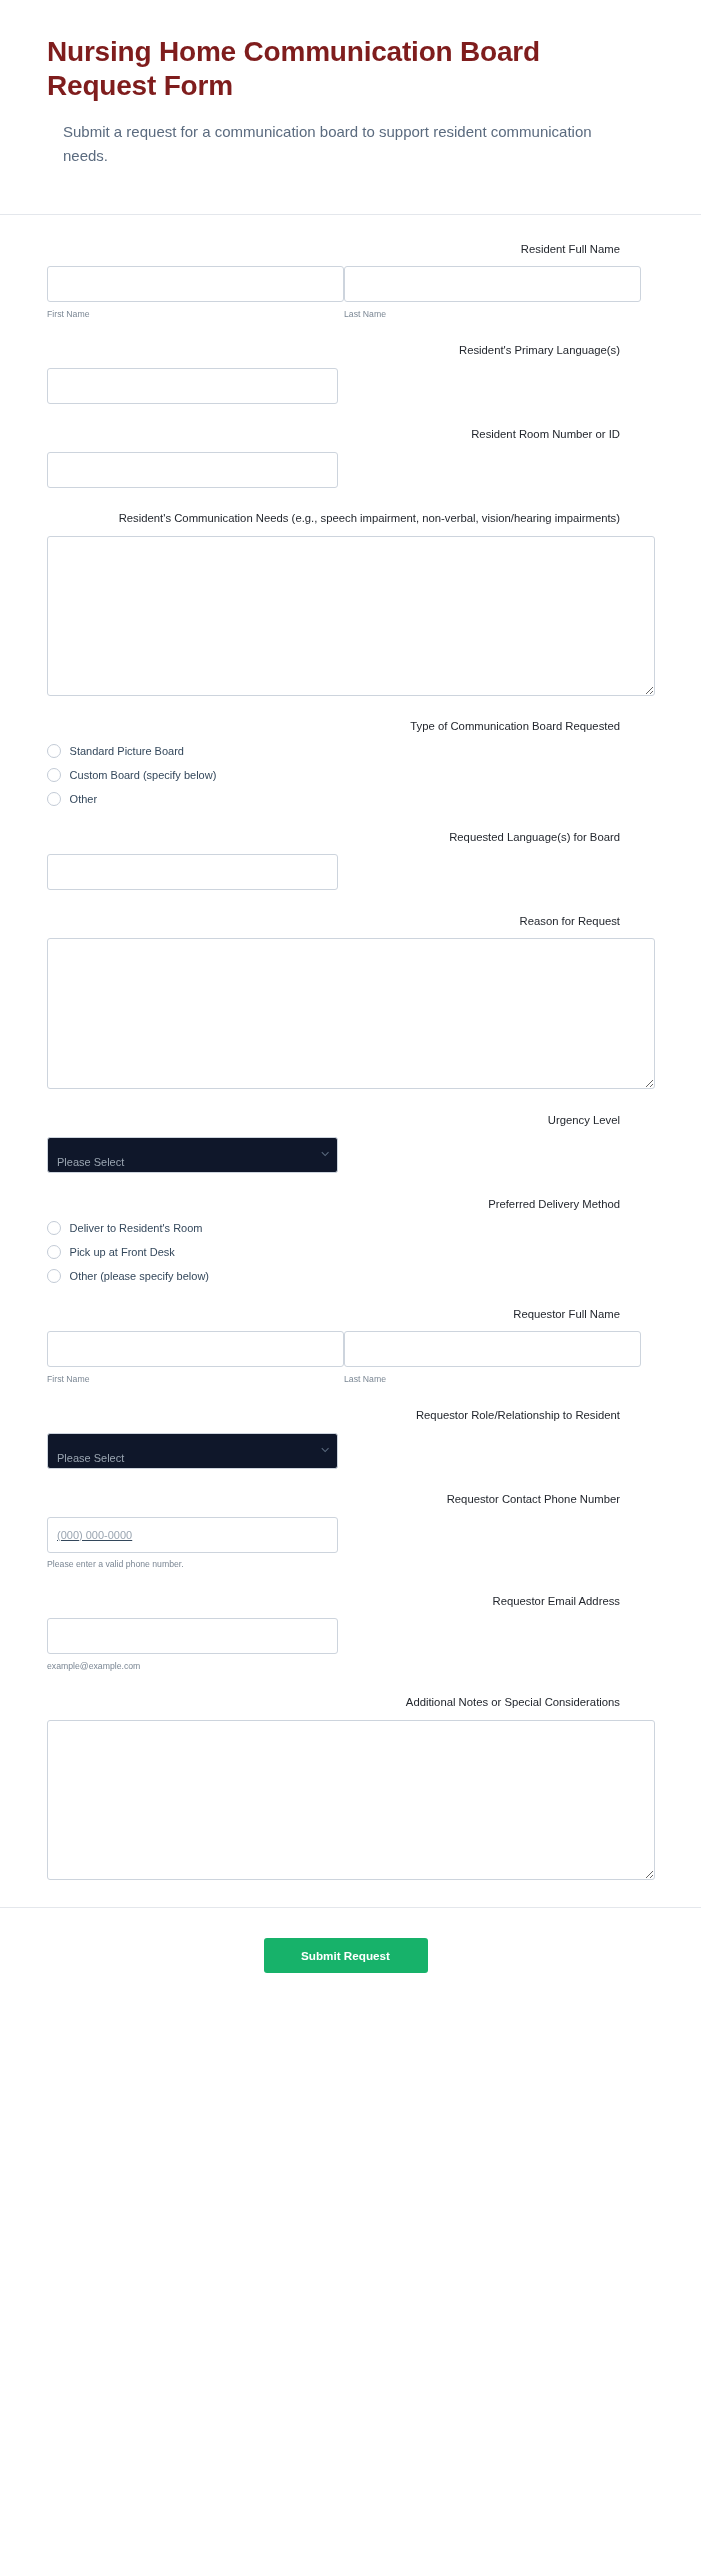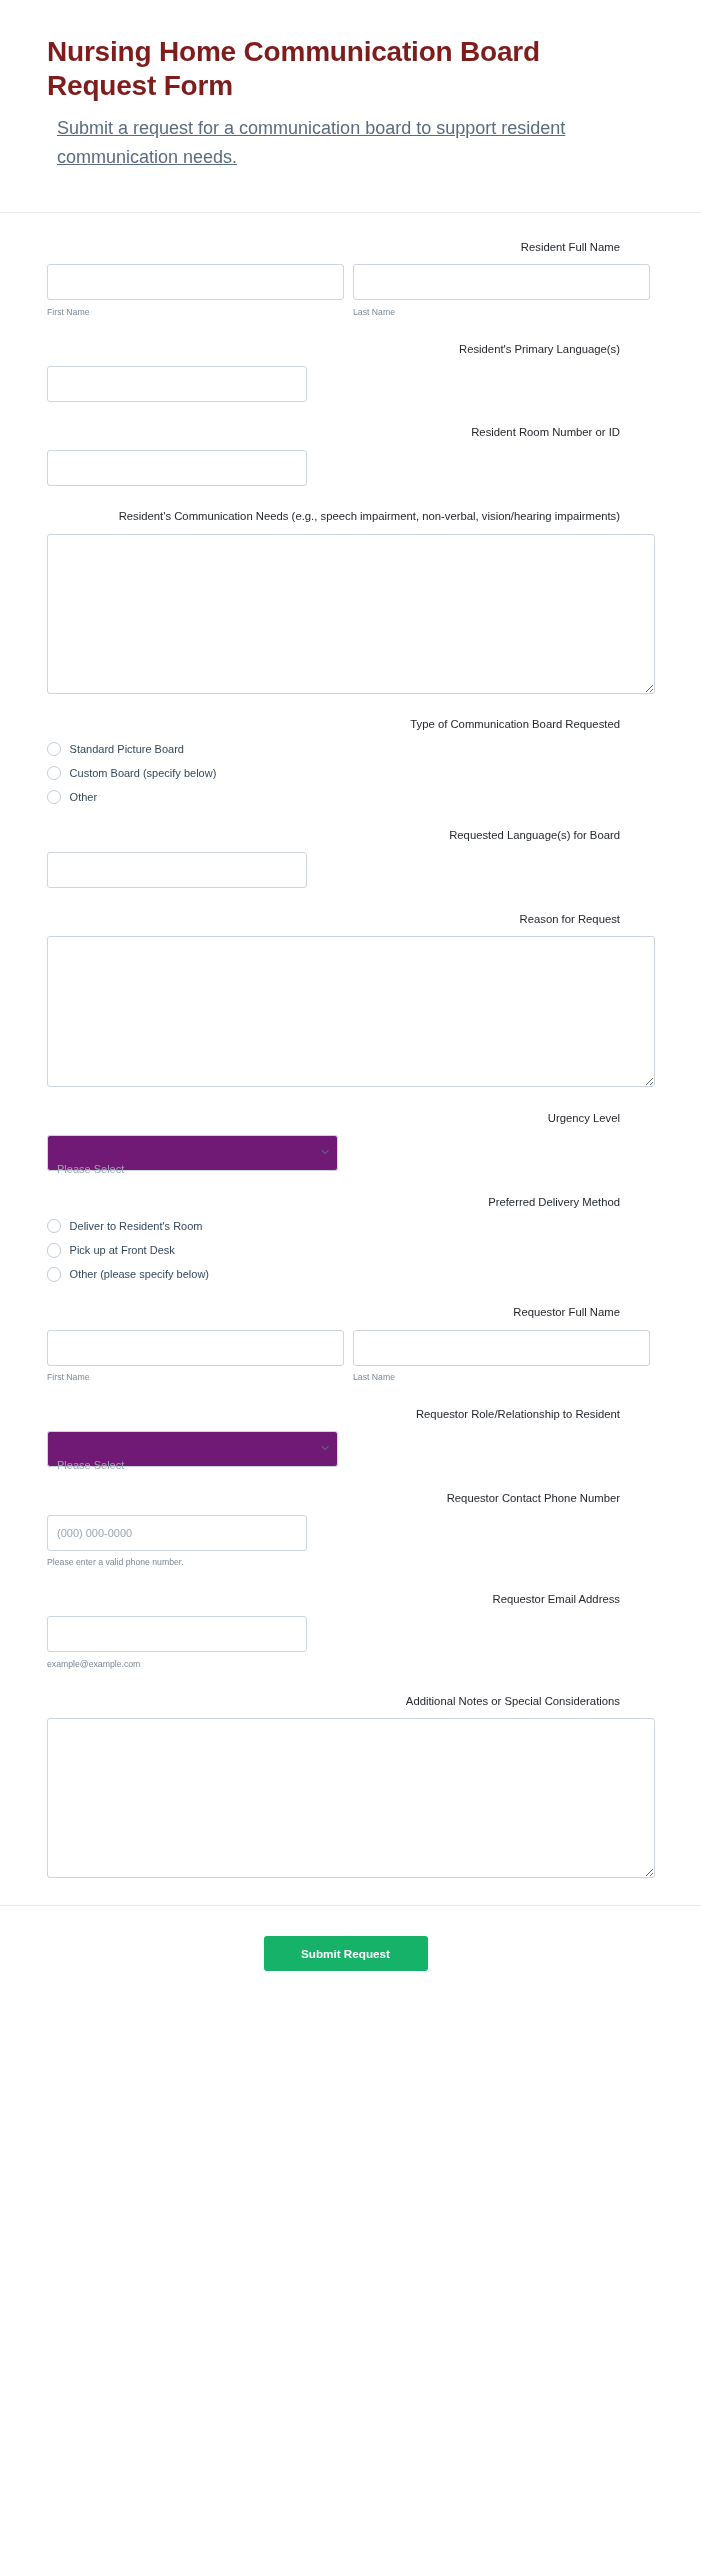--- a/index.html
+++ b/index.html
@@ -27,26 +27,25 @@
   .form-title {
     font-size: 28px;
     line-height: 1.23;
     font-weight: bold;
     color: #7f1d1d;
     margin: 0 0 10.6px 0;
     letter-spacing: -0.2px;
     max-width: 573px;
   }
   .form-subtitle {
-    font-size: 18px;
+    font-size: 15px;
     line-height: 1.6;
     color: #5b6b7f;
-    margin: 10px;
+    margin: 16px;
     max-width: 543px;
-    text-decoration: underline;
   }
   
   .form-body {
     padding: 26px 47px 0 47px;
   }
   .field-block {
     margin-bottom: 22.6px;
   }
   .field-label {
     display: block;
@@ -69,28 +68,28 @@
     border: 0.8px solid #cdd4dd;
     border-radius: 3px;
     background: #fff;
     padding: 0 9px;
     font-size: 11px;
     font-family: "Liberation Sans", sans-serif;
     color: #33475b;
     outline: none;
   }
   .input-text.small {
-    width: 260px;
+    width: 291px;
+    text-decoration: underline;
   }
   .input-text::placeholder {
     color: #9aa5b1;
   }
   .name-row {
     display: flex;
-    gap: 9px;
   }
   .name-col {
     width: 297px;
   }
   .name-col .input-text {
     width: 297px;
   }
   .textarea {
     width: 608px;
     border: 0.8px solid #cdd4dd;
@@ -128,22 +127,22 @@
   }
   .select-wrap {
     position: relative;
     width: 291px;
   }
   .select-box {
     width: 291px;
     height: 36px;
     border: 0.8px solid #cdd4dd;
     border-radius: 3px;
-    background: #701a75;
-    padding: 16px 26px 0 9px;
+    background: #0f172a;
+    padding: 7px 26px 0 9px;
     font-size: 11px;
     line-height: 35px;
     color: #9aa5b1;
     font-family: "Liberation Sans", sans-serif;
   }
   .chevron {
     position: absolute;
     right: 9.8px;
     top: 14.3px;
     width: 6.8px;

